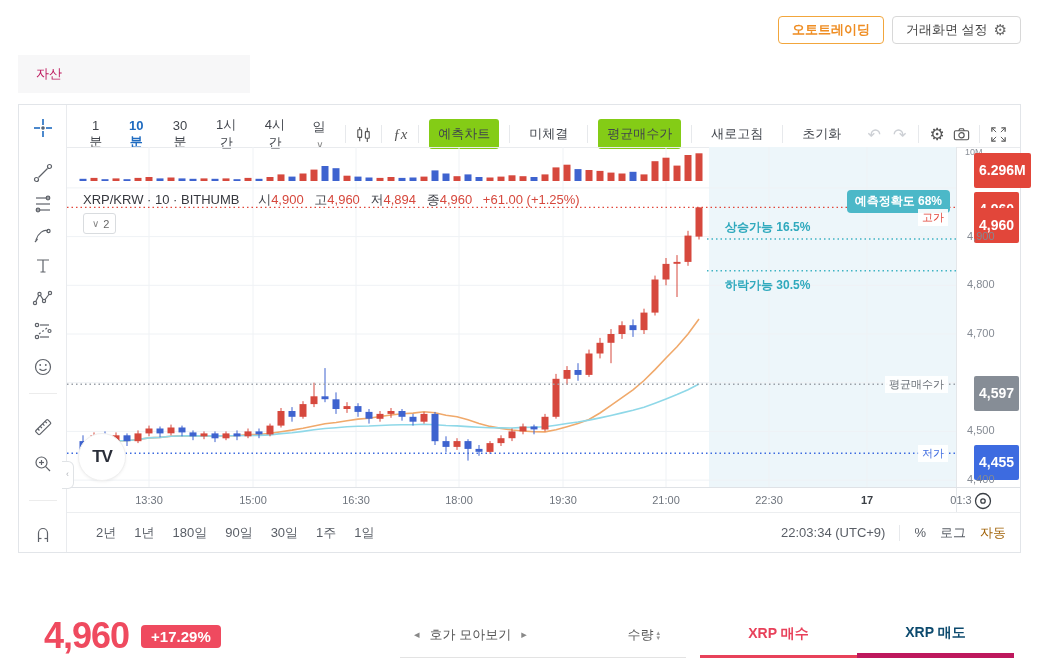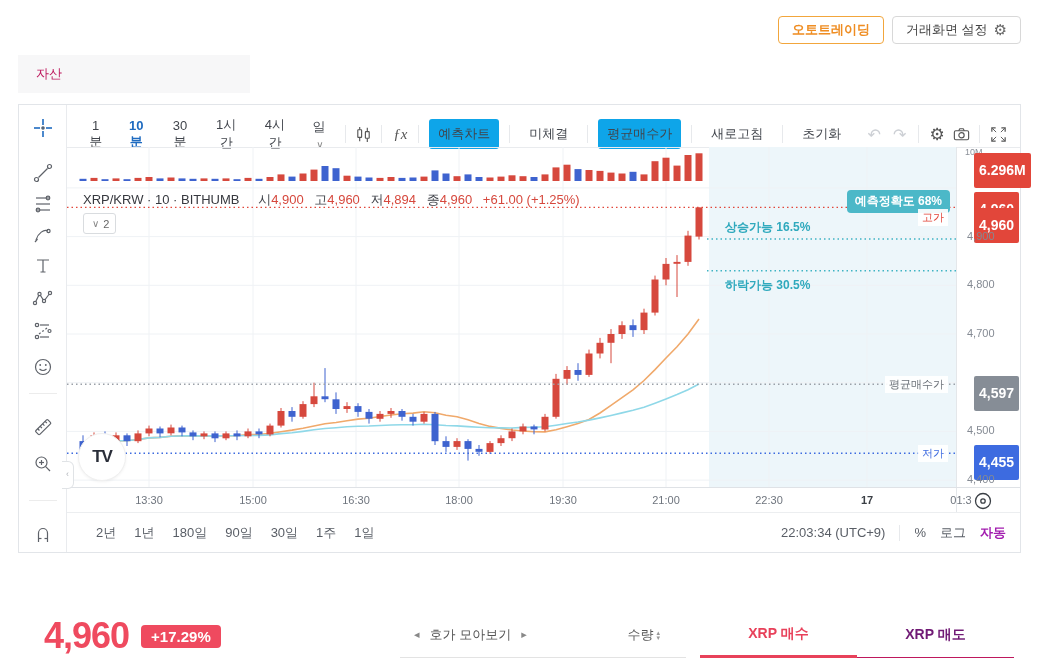--- a/index.html
+++ b/index.html
@@ -17,21 +17,21 @@
   .btn-gray .gear{color:#666;font-size:15px;}
   .asset-tab{position:absolute;left:18px;top:55px;width:232px;height:38px;background:#f7f7f8;}
   .asset-tab span{display:block;line-height:38px;padding-left:18px;font-size:13px;color:#be185d;}
   
   .widget{position:absolute;left:18px;top:104px;width:1003px;height:449px;border:1px solid #e2e5e9;box-sizing:border-box;background:#fff;}
   .toolbar{position:absolute;left:48px;top:8px;right:0;height:42px;display:flex;align-items:center;padding:0 10px;box-sizing:border-box;}
   .tb-border{position:absolute;left:0;top:42px;width:100%;border-top:1px solid #e9ebee;}
   .toolbar .itv{font-size:13px;color:#41454c;padding:5px 7px;margin:0 3px;cursor:pointer;background:none;border:none;font-family:inherit;}
   .toolbar .itv.active{color:#1f6bc0;font-weight:bold;}
   .toolbar .tbtn{font-size:13px;color:#41454c;padding:6px 9px;margin:0 4px;border-radius:3px;cursor:pointer;background:none;border:none;white-space:nowrap;font-family:inherit;}
-  .toolbar .tbtn.hl{background:#0ea5e9;}
+  .toolbar .tbtn.hl{background:#84cc16;}
   .sep{width:1px;height:18px;background:#e7e9ec;margin:0 6px;}
   .tb-ico{width:26px;height:26px;display:flex;align-items:center;justify-content:center;cursor:pointer;}
   .tb-ico svg{width:19px;height:19px;}
   .fx{font-family:"Liberation Serif",serif;font-style:italic;font-size:15px;color:#555;}
   .undo,.redo{font-size:16px;color:#cdd0d5;padding:0 6px;cursor:default;}
   .gear-tb{font-size:17px;color:#555;}
   .ddn{font-size:10px;color:#888;margin-left:2px;}
   
   .side{position:absolute;left:0;top:0;width:48px;height:447px;border-right:1px solid #e9ebee;box-sizing:border-box;overflow:hidden;background:#fff;z-index:3;}
   .tool{position:absolute;left:13px;width:22px;height:22px;cursor:pointer;}
@@ -68,36 +68,36 @@
   .xtick{position:absolute;top:6px;transform:translateX(-50%);font-size:11px;color:#6e747d;white-space:nowrap;}
   .xtick.bold{font-weight:bold;color:#3a3f45;}
   .ax-gear{position:absolute;left:905px;top:2px;width:22px;height:22px;cursor:pointer;}
   
   .bbar{position:absolute;left:48px;top:407px;width:953px;height:40px;border-top:1px solid #eceef0;box-sizing:border-box;
         display:flex;align-items:center;justify-content:space-between;padding:0 14px 0 22px;}
   .ranges{display:flex;gap:4px;}
   .ranges button{font-size:13px;color:#595e66;background:none;border:none;padding:4px 7px;cursor:pointer;font-family:inherit;}
   .bbar-r{display:flex;align-items:center;gap:14px;font-size:13px;color:#595e66;}
   .bbar-r .vsep{width:1px;height:16px;background:#e7e9ec;}
-  .bbar-r .auto{color:#a21caf;font-weight:bold;}
+  .bbar-r .auto{color:#a16207;font-weight:normal;}
   .bbar-r span{cursor:pointer;}
   
   .fprice-row{position:absolute;left:44px;top:614px;height:44px;display:flex;align-items:center;gap:12px;}
   .fprice{font-size:36px;font-weight:bold;color:#ef4a5f;letter-spacing:-1px;}
   .fbadge{background:#ef4a5f;color:#fff;font-weight:bold;font-size:15px;padding:3px 10px;border-radius:4px;}
   .orderbook{position:absolute;left:400px;top:612px;width:286px;height:46px;border-bottom:1px solid #e3e3e3;box-sizing:border-box;
         display:flex;align-items:center;justify-content:space-between;padding:0 26px 0 14px;}
   .ob-left{display:flex;align-items:center;gap:10px;font-size:13px;color:#555;}
   .ob-left .arr{color:#888;font-size:11px;cursor:pointer;}
   .qty{display:flex;align-items:center;gap:3px;font-size:13px;color:#555;cursor:pointer;}
   .qty .sort{display:flex;flex-direction:column;line-height:5px;font-size:7px;color:#999;}
   .tabs{position:absolute;left:700px;top:612px;width:314px;height:46px;display:flex;}
   .tab{flex:1;display:flex;align-items:center;justify-content:center;font-size:14px;font-weight:bold;cursor:pointer;box-sizing:border-box;}
   .tab-buy{color:#e8415a;border-bottom:3px solid #e8415a;}
-  .tab-sell{color:#701a75;border-bottom:1px solid #be185d;}
+  .tab-sell{color:#0c4a6e;border-bottom:5px solid #be185d;}
 </style>
 </head>
 <body>
 
 <div class="page">
 
   <div class="hdr-btns">
     <button class="btn-orange">오토트레이딩</button>
     <button class="btn-gray">
       <span>거래화면 설정</span>

